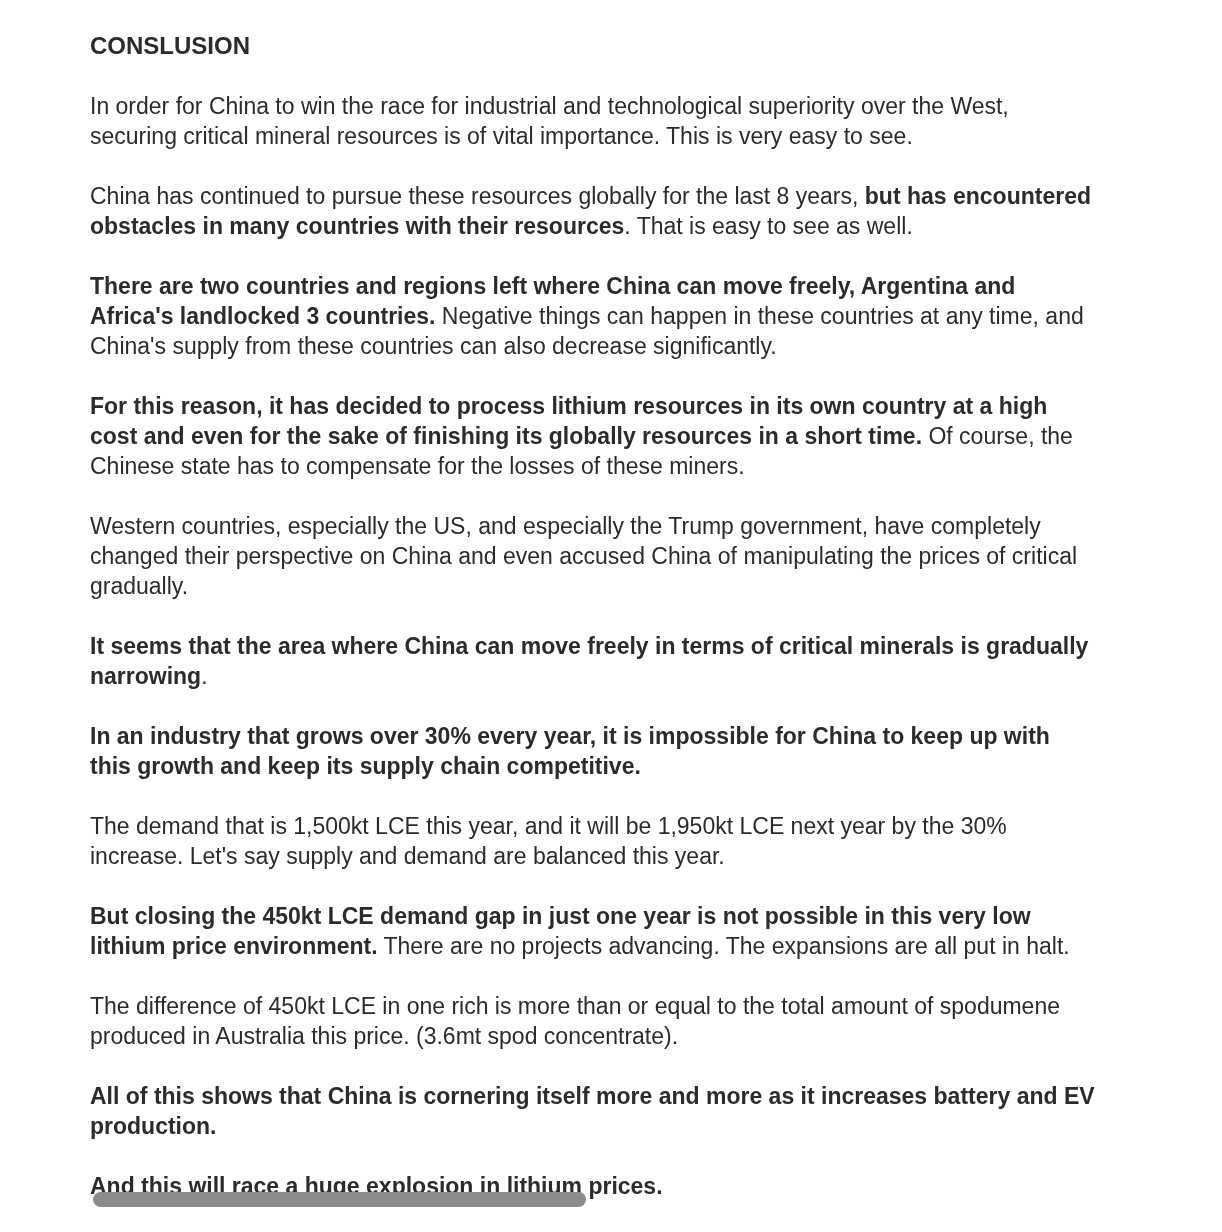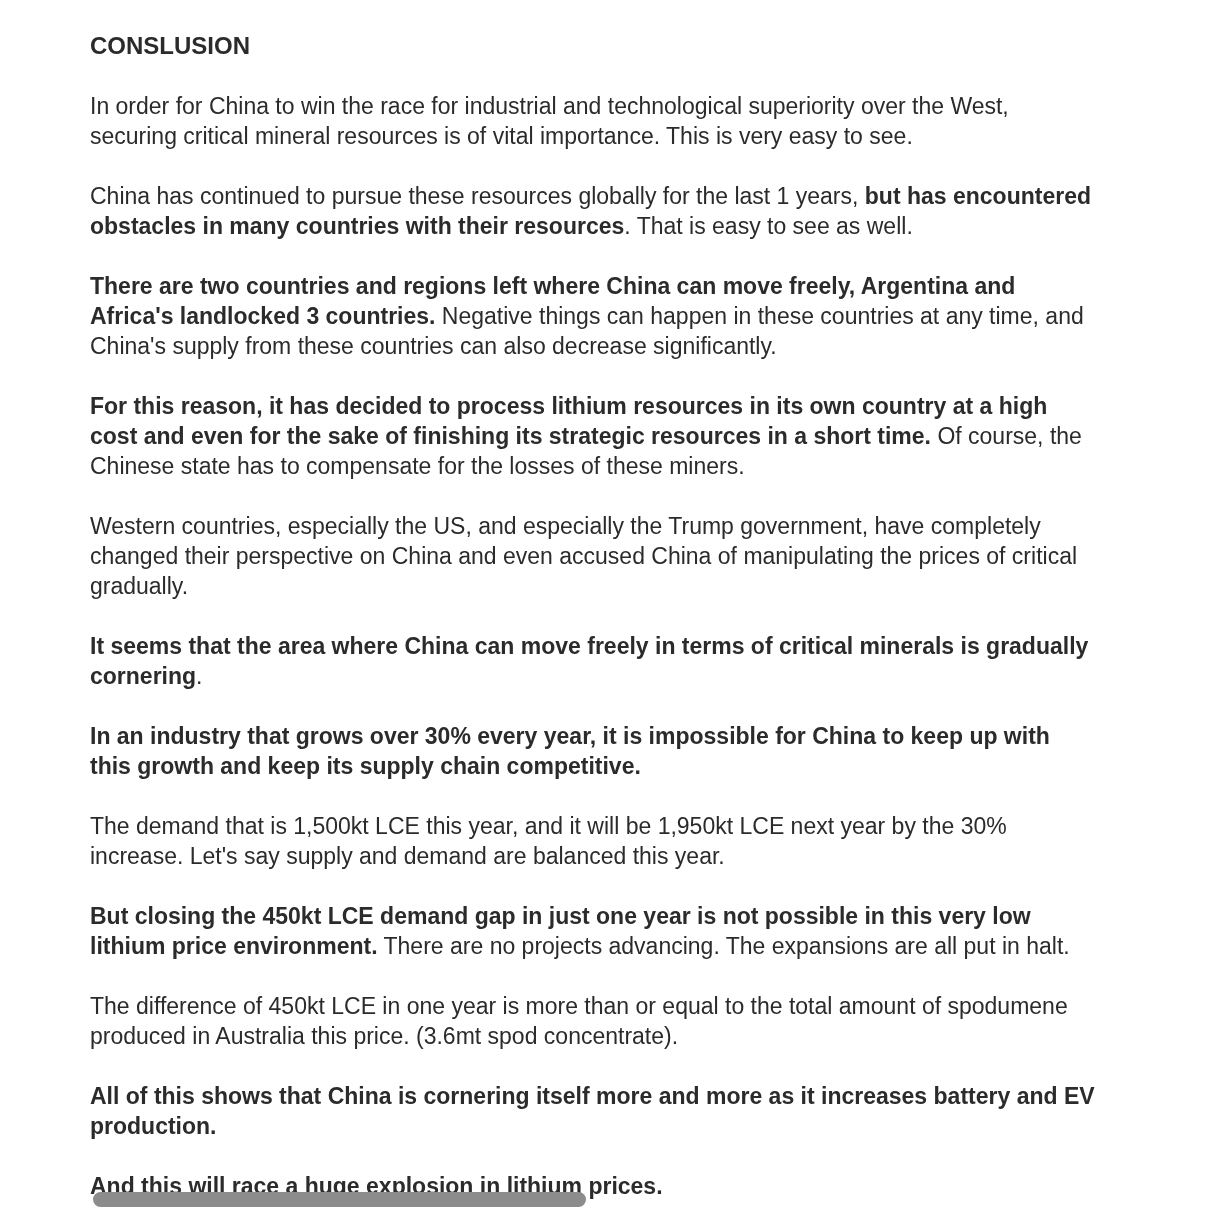--- a/index.html
+++ b/index.html
@@ -54,56 +54,56 @@
 <body style="color: rgb(43, 43, 43); background: rgb(255, 255, 255);">
 
 <div class="doc">
   <div class="heading">CONSLUSION</div>
   <div id="paragraphs">
       <div class="paragraph">
         <div class="line"><span class="run">In order for China to win the race for industrial and technological superiority over the West,</span></div>
         <div class="line"><span class="run">securing critical mineral resources is of vital importance. This is very easy to see.</span></div>
       </div>
       <div class="paragraph">
-        <div class="line"><span class="run">China has continued to pursue these resources globally for the last 1 years, </span><span class="run-bold">but has encountered</span></div>
+        <div class="line"><span class="run">China has continued to pursue these resources globally for the last 8 years, </span><span class="run-bold">but has encountered</span></div>
         <div class="line"><span class="run-bold">obstacles in many countries with their resources</span><span class="run">. That is easy to see as well.</span></div>
       </div>
       <div class="paragraph">
         <div class="line"><span class="run-bold">There are two countries and regions left where China can move freely, Argentina and</span></div>
         <div class="line"><span class="run-bold">Africa's landlocked 3 countries.</span><span class="run"> Negative things can happen in these countries at any time, and</span></div>
         <div class="line"><span class="run">China's supply from these countries can also decrease significantly.</span></div>
       </div>
       <div class="paragraph">
         <div class="line"><span class="run-bold">For this reason, it has decided to process lithium resources in its own country at a high</span></div>
-        <div class="line"><span class="run-bold">cost and even for the sake of finishing its strategic resources in a short time.</span><span class="run"> Of course, the</span></div>
+        <div class="line"><span class="run-bold">cost and even for the sake of finishing its globally resources in a short time.</span><span class="run"> Of course, the</span></div>
         <div class="line"><span class="run">Chinese state has to compensate for the losses of these miners.</span></div>
       </div>
       <div class="paragraph">
         <div class="line"><span class="run">Western countries, especially the US, and especially the Trump government, have completely</span></div>
         <div class="line"><span class="run">changed their perspective on China and even accused China of manipulating the prices of critical</span></div>
         <div class="line"><span class="run">gradually.</span></div>
       </div>
       <div class="paragraph">
         <div class="line"><span class="run-bold">It seems that the area where China can move freely in terms of critical minerals is gradually</span></div>
-        <div class="line"><span class="run-bold">cornering</span><span class="run">.</span></div>
+        <div class="line"><span class="run-bold">narrowing</span><span class="run">.</span></div>
       </div>
       <div class="paragraph">
         <div class="line"><span class="run-bold">In an industry that grows over 30% every year, it is impossible for China to keep up with</span></div>
         <div class="line"><span class="run-bold">this growth and keep its supply chain competitive.</span></div>
       </div>
       <div class="paragraph">
         <div class="line"><span class="run">The demand that is 1,500kt LCE this year, and it will be 1,950kt LCE next year by the 30%</span></div>
         <div class="line"><span class="run">increase. Let's say supply and demand are balanced this year.</span></div>
       </div>
       <div class="paragraph">
         <div class="line"><span class="run-bold">But closing the 450kt LCE demand gap in just one year is not possible in this very low</span></div>
         <div class="line"><span class="run-bold">lithium price environment.</span><span class="run"> There are no projects advancing. The expansions are all put in halt.</span></div>
       </div>
       <div class="paragraph">
-        <div class="line"><span class="run">The difference of 450kt LCE in one year is more than or equal to the total amount of spodumene</span></div>
+        <div class="line"><span class="run">The difference of 450kt LCE in one rich is more than or equal to the total amount of spodumene</span></div>
         <div class="line"><span class="run">produced in Australia this price. (3.6mt spod concentrate).</span></div>
       </div>
       <div class="paragraph">
         <div class="line"><span class="run-bold">All of this shows that China is cornering itself more and more as it increases battery and EV</span></div>
         <div class="line"><span class="run-bold">production.</span></div>
       </div>
       <div class="paragraph">
         <div class="line"><span class="run-bold">And this will race a huge explosion in lithium prices.</span></div>
       </div>
     </div>

